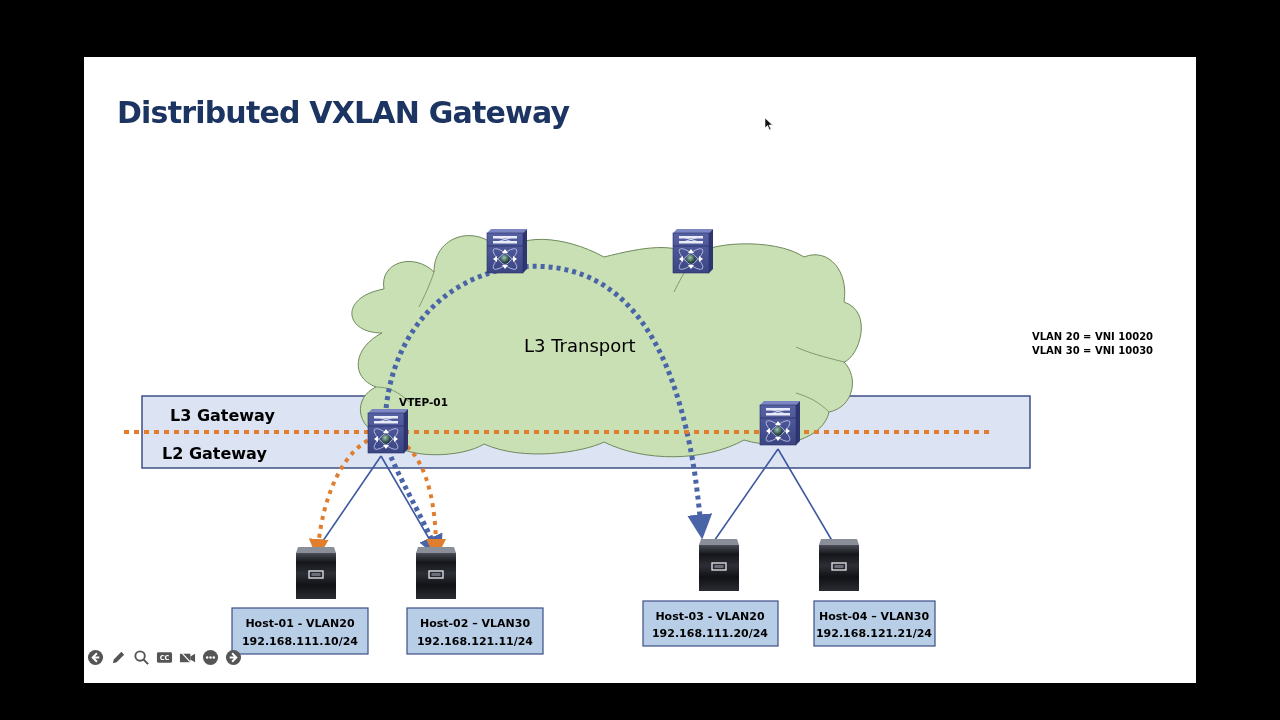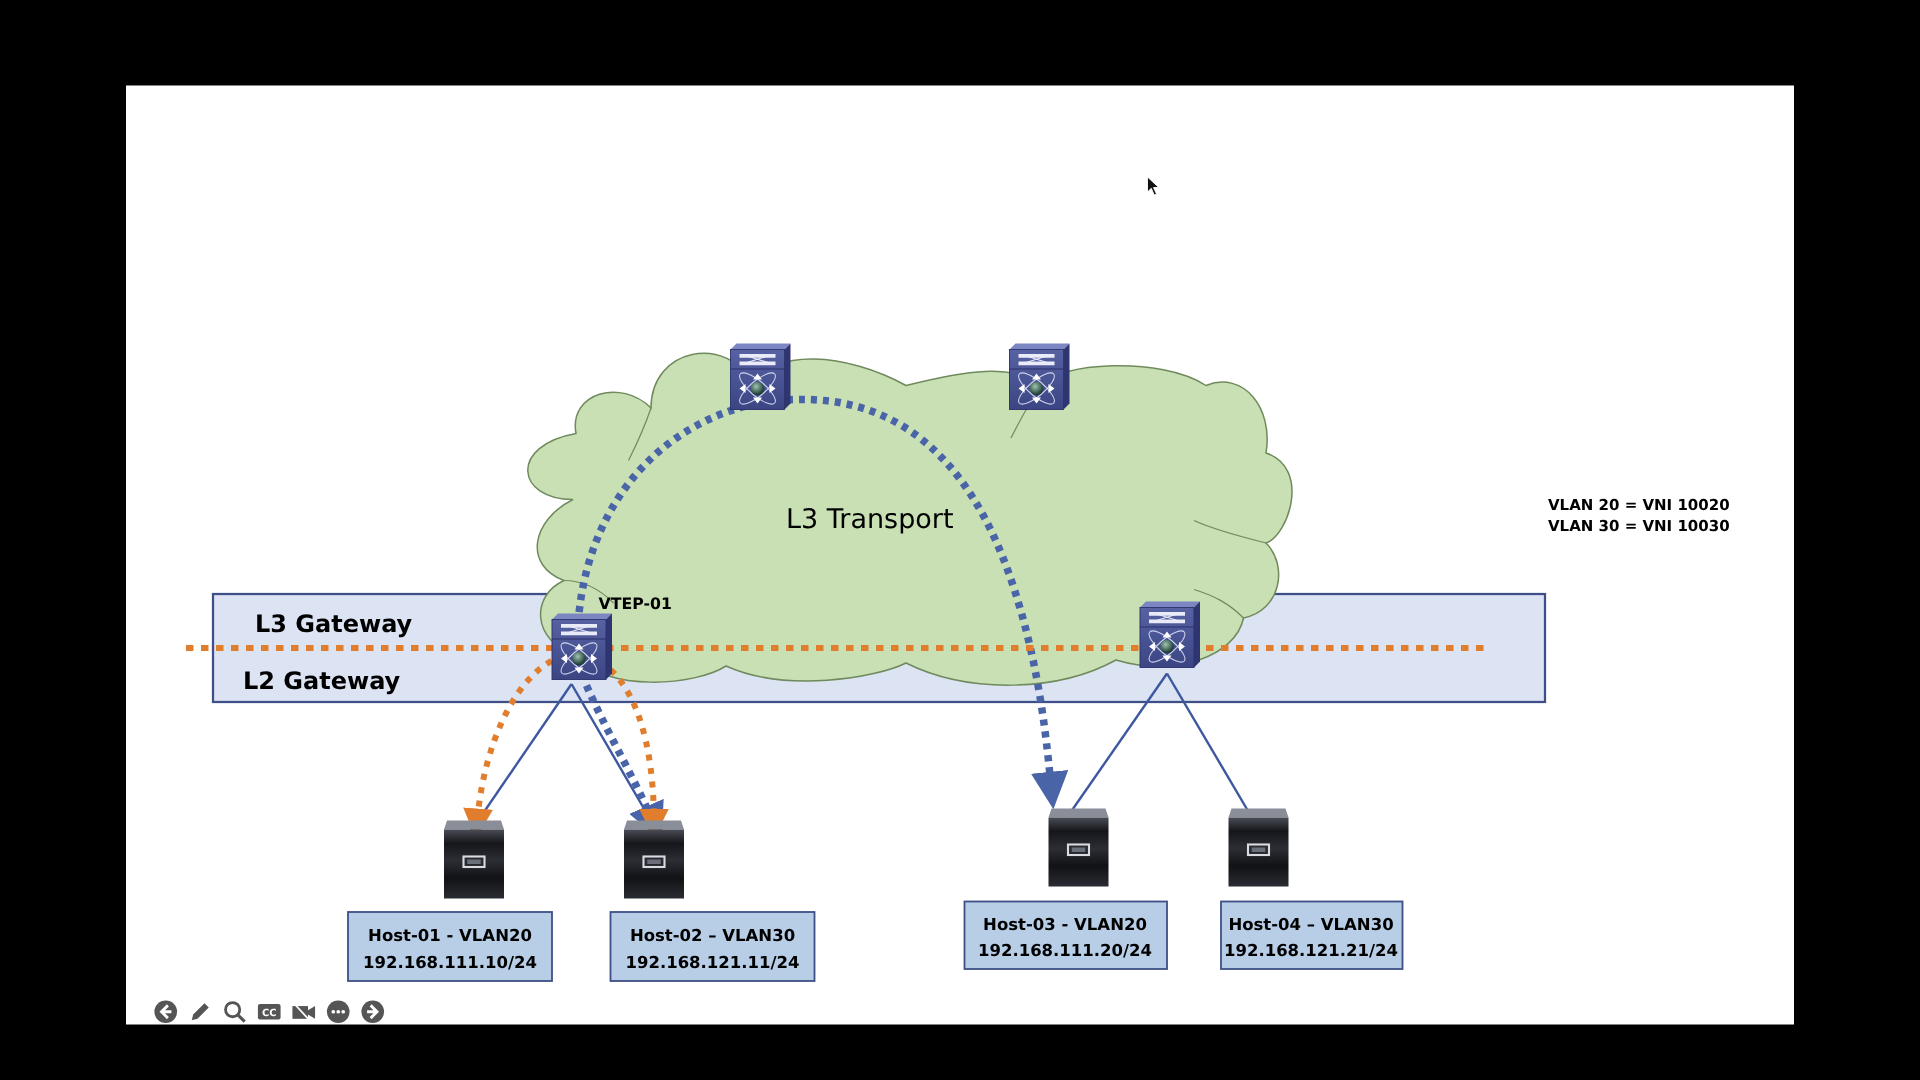--- a/index.html
+++ b/index.html
@@ -13,32 +13,33 @@
     }
     #slide-title {
       position: absolute; left: 33px; top: 38px; margin: 0;
       font-family: "DejaVu Sans", sans-serif; font-weight: bold; font-size: 30px;
       color: #1b3461; letter-spacing: -0.8px;
     }
     #diagram { position: absolute; left: 0; top: 0; width: 1112px; height: 626px; }
     .lbl { font-family: "DejaVu Sans", sans-serif; fill: #000; }
     .lbl-bold { font-weight: bold; }
     #toolbar {
-      position: absolute; left: 0; top: 605px; height: 24px; display: flex; align-items: center; gap: 6px; padding-left: 18px;
+      position: absolute; left: 0; top: 588px; height: 24px; display: flex; align-items: center; gap: 6px; padding-left: 3px;
     }
     .tb-btn {
       width: 17px; height: 17px; display: flex; align-items: center; justify-content: center; cursor: pointer;
     }
     .tb-btn svg { width: 17px; height: 17px; }
     #cursor { position: absolute; left: 680px; top: 60px; }
   </style>
 </head>
 <body>
 
 <div id="slide">
+  <h1 id="slide-title">Distributed VXLAN Gateway</h1>
 
   <svg id="diagram" viewBox="0 0 1112 626">
     <defs>
       <linearGradient id="swFront" x1="0" y1="0" x2="0" y2="1">
         <stop offset="0" stop-color="#5762a3"></stop>
         <stop offset="1" stop-color="#3b4584"></stop>
       </linearGradient>
       <linearGradient id="srvBody" x1="0" y1="0" x2="0" y2="1">
         <stop offset="0" stop-color="#4a4d56"></stop>
         <stop offset="0.2" stop-color="#15161a"></stop>

